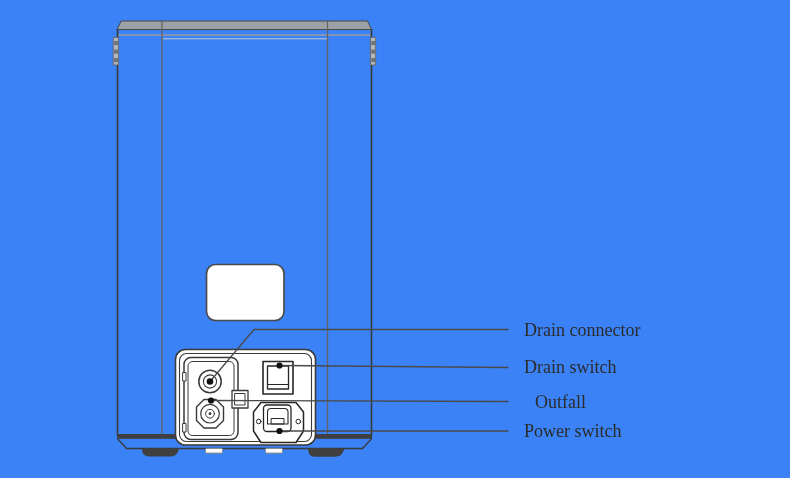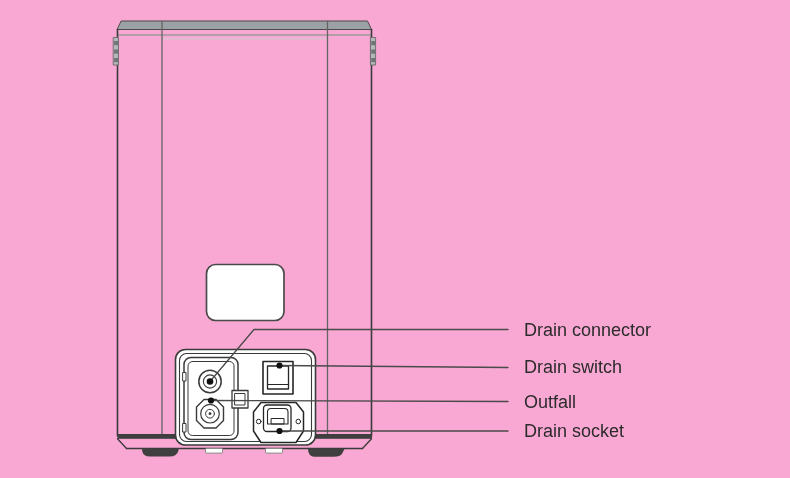--- a/index.html
+++ b/index.html
@@ -4,40 +4,40 @@
 <style>
   html, body {
     margin: 0;
     padding: 0;
     background: #ffffff;
   }
   #canvas {
     position: relative;
     width: 790px;
     height: 478px;
-    background: #f9a8d4;
+    background: #3b82f6;
     overflow: hidden;
-    font-family: Liberation Sans, sans-serif;
+    font-family: Liberation Serif, serif;
   }
   #drawing {
     position: absolute;
     left: 0;
     top: 0;
   }
   .callout-label {
     position: absolute;
     left: 524px;
     font-size: 18px;
     line-height: 20px;
     color: #2b2b2b;
     white-space: nowrap;
   }
   .lbl-0 { top: 320px; }
   .lbl-1 { top: 357px; }
-  .lbl-2 { top: 392px; }
+  .lbl-2 { top: 392px; margin-left: 11px; }
   .lbl-3 { top: 421px; }
 </style>
 </head>
 <body>
 
 <div id="canvas">
 
   <svg id="drawing" width="790" height="478" viewBox="0 0 790 478" fill="none" stroke-linecap="round" stroke-linejoin="round">
 
     <g>
@@ -138,14 +138,14 @@
       <circle cx="210" cy="381.5" r="3.3"></circle>
       <circle cx="279.5" cy="365.5" r="3.1"></circle>
       <circle cx="211" cy="400.5" r="3.1"></circle>
       <circle cx="279.5" cy="431" r="3.1"></circle>
     </g>
   </svg>
 
   <div class="callout-label lbl-0">Drain connector</div>
   <div class="callout-label lbl-1">Drain switch</div>
   <div class="callout-label lbl-2">Outfall</div>
-  <div class="callout-label lbl-3">Drain socket</div>
+  <div class="callout-label lbl-3">Power switch</div>
 </div>
 
 </body></html>

